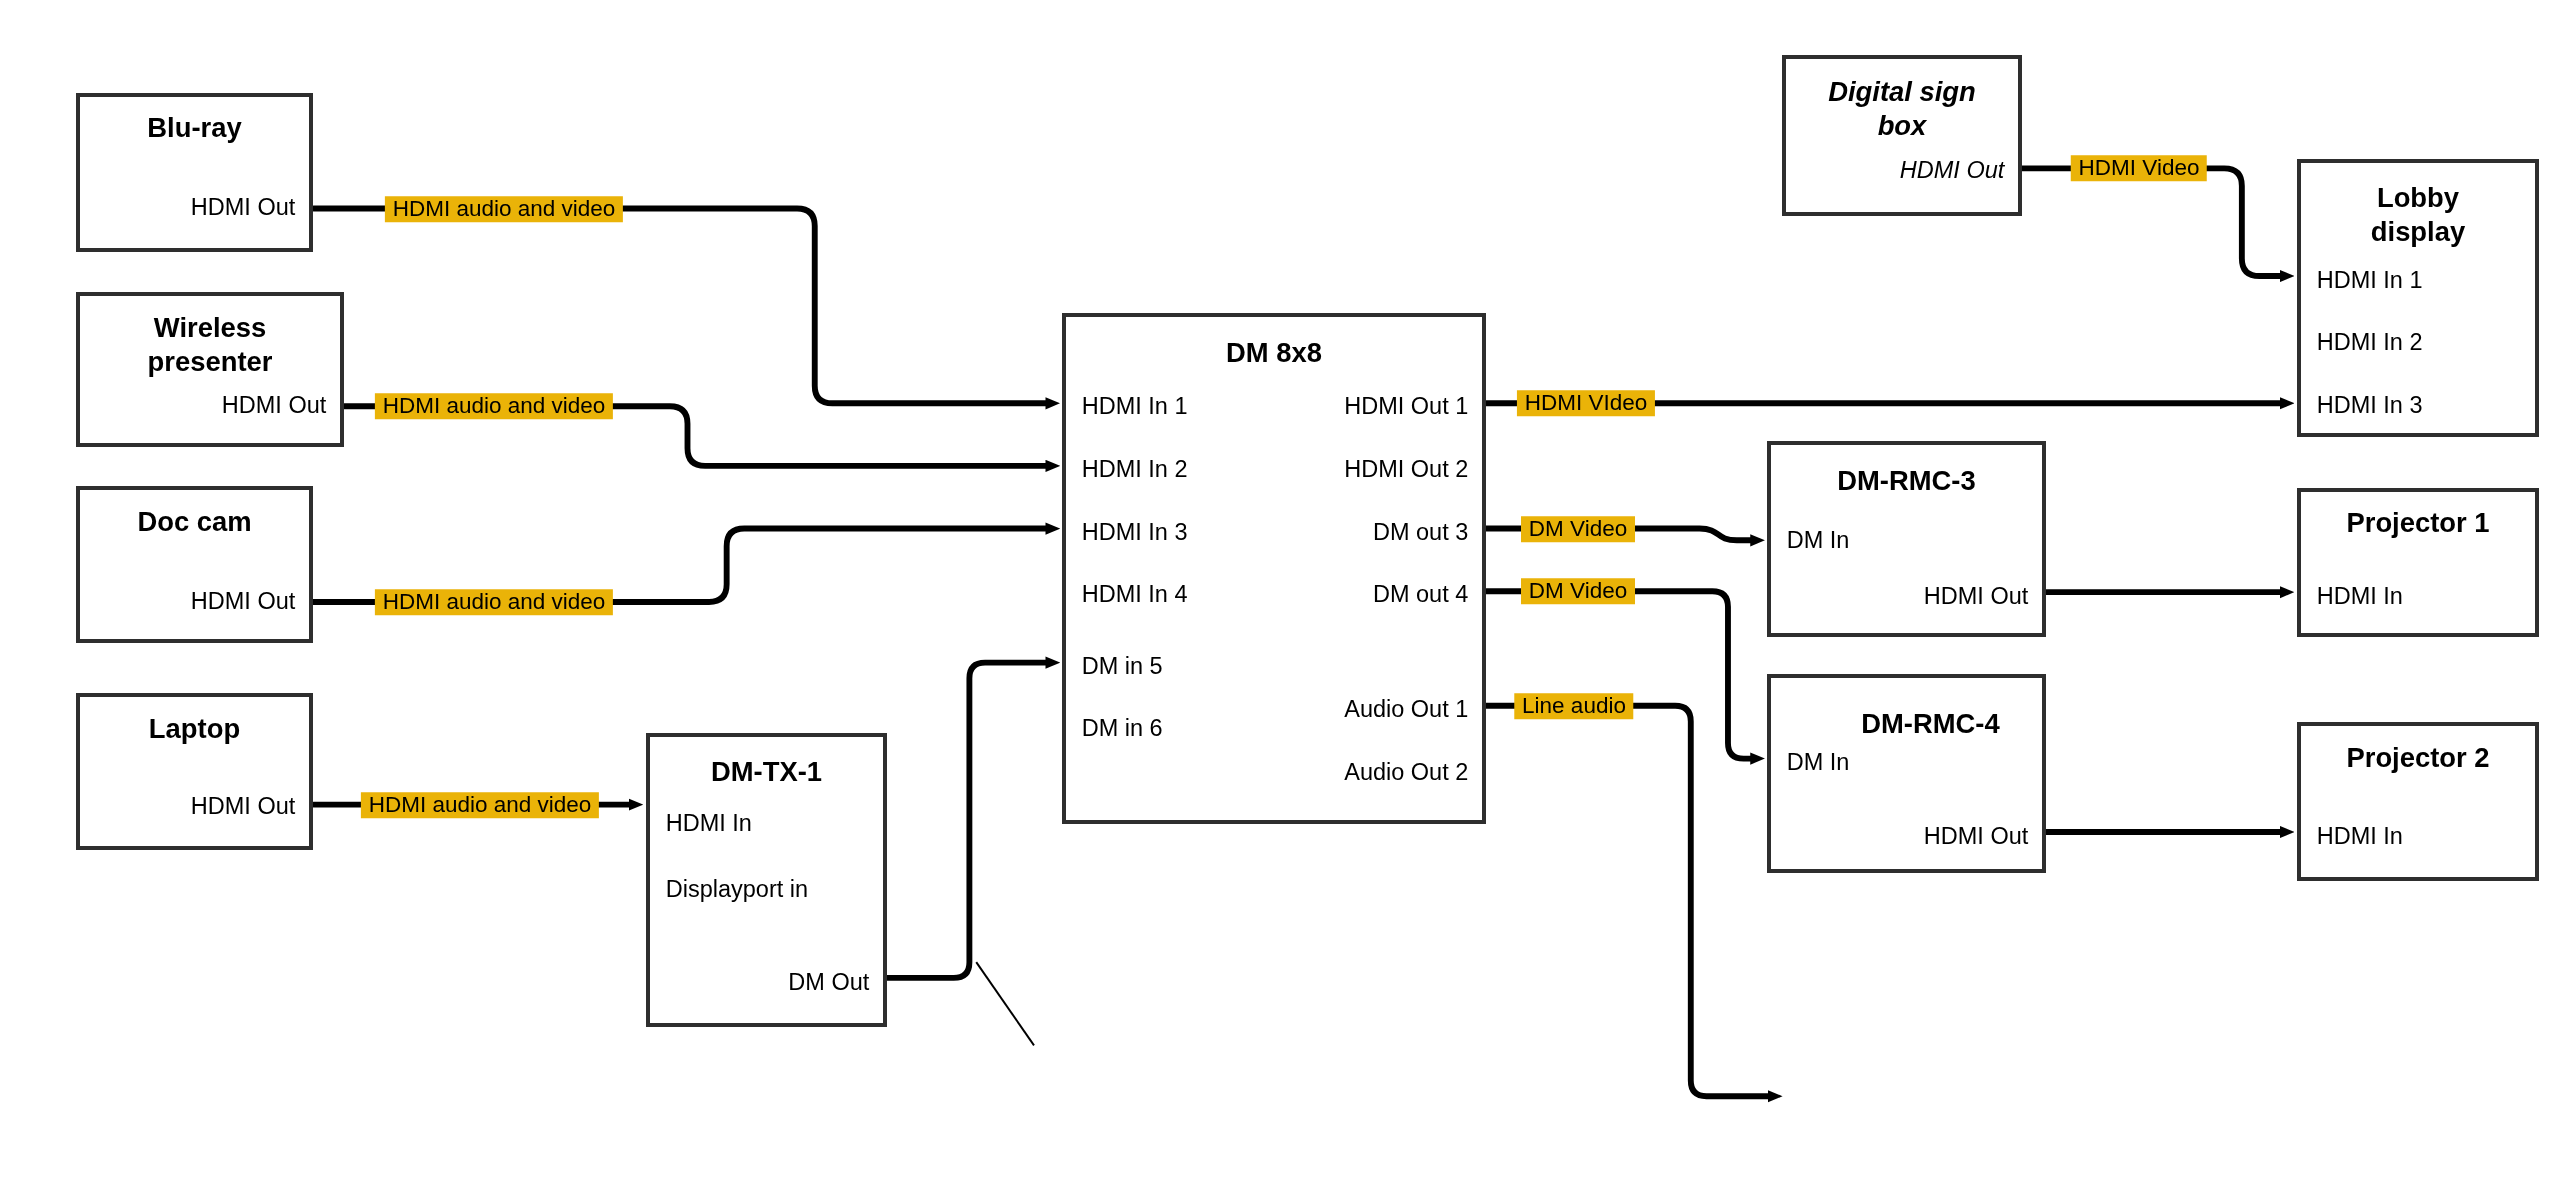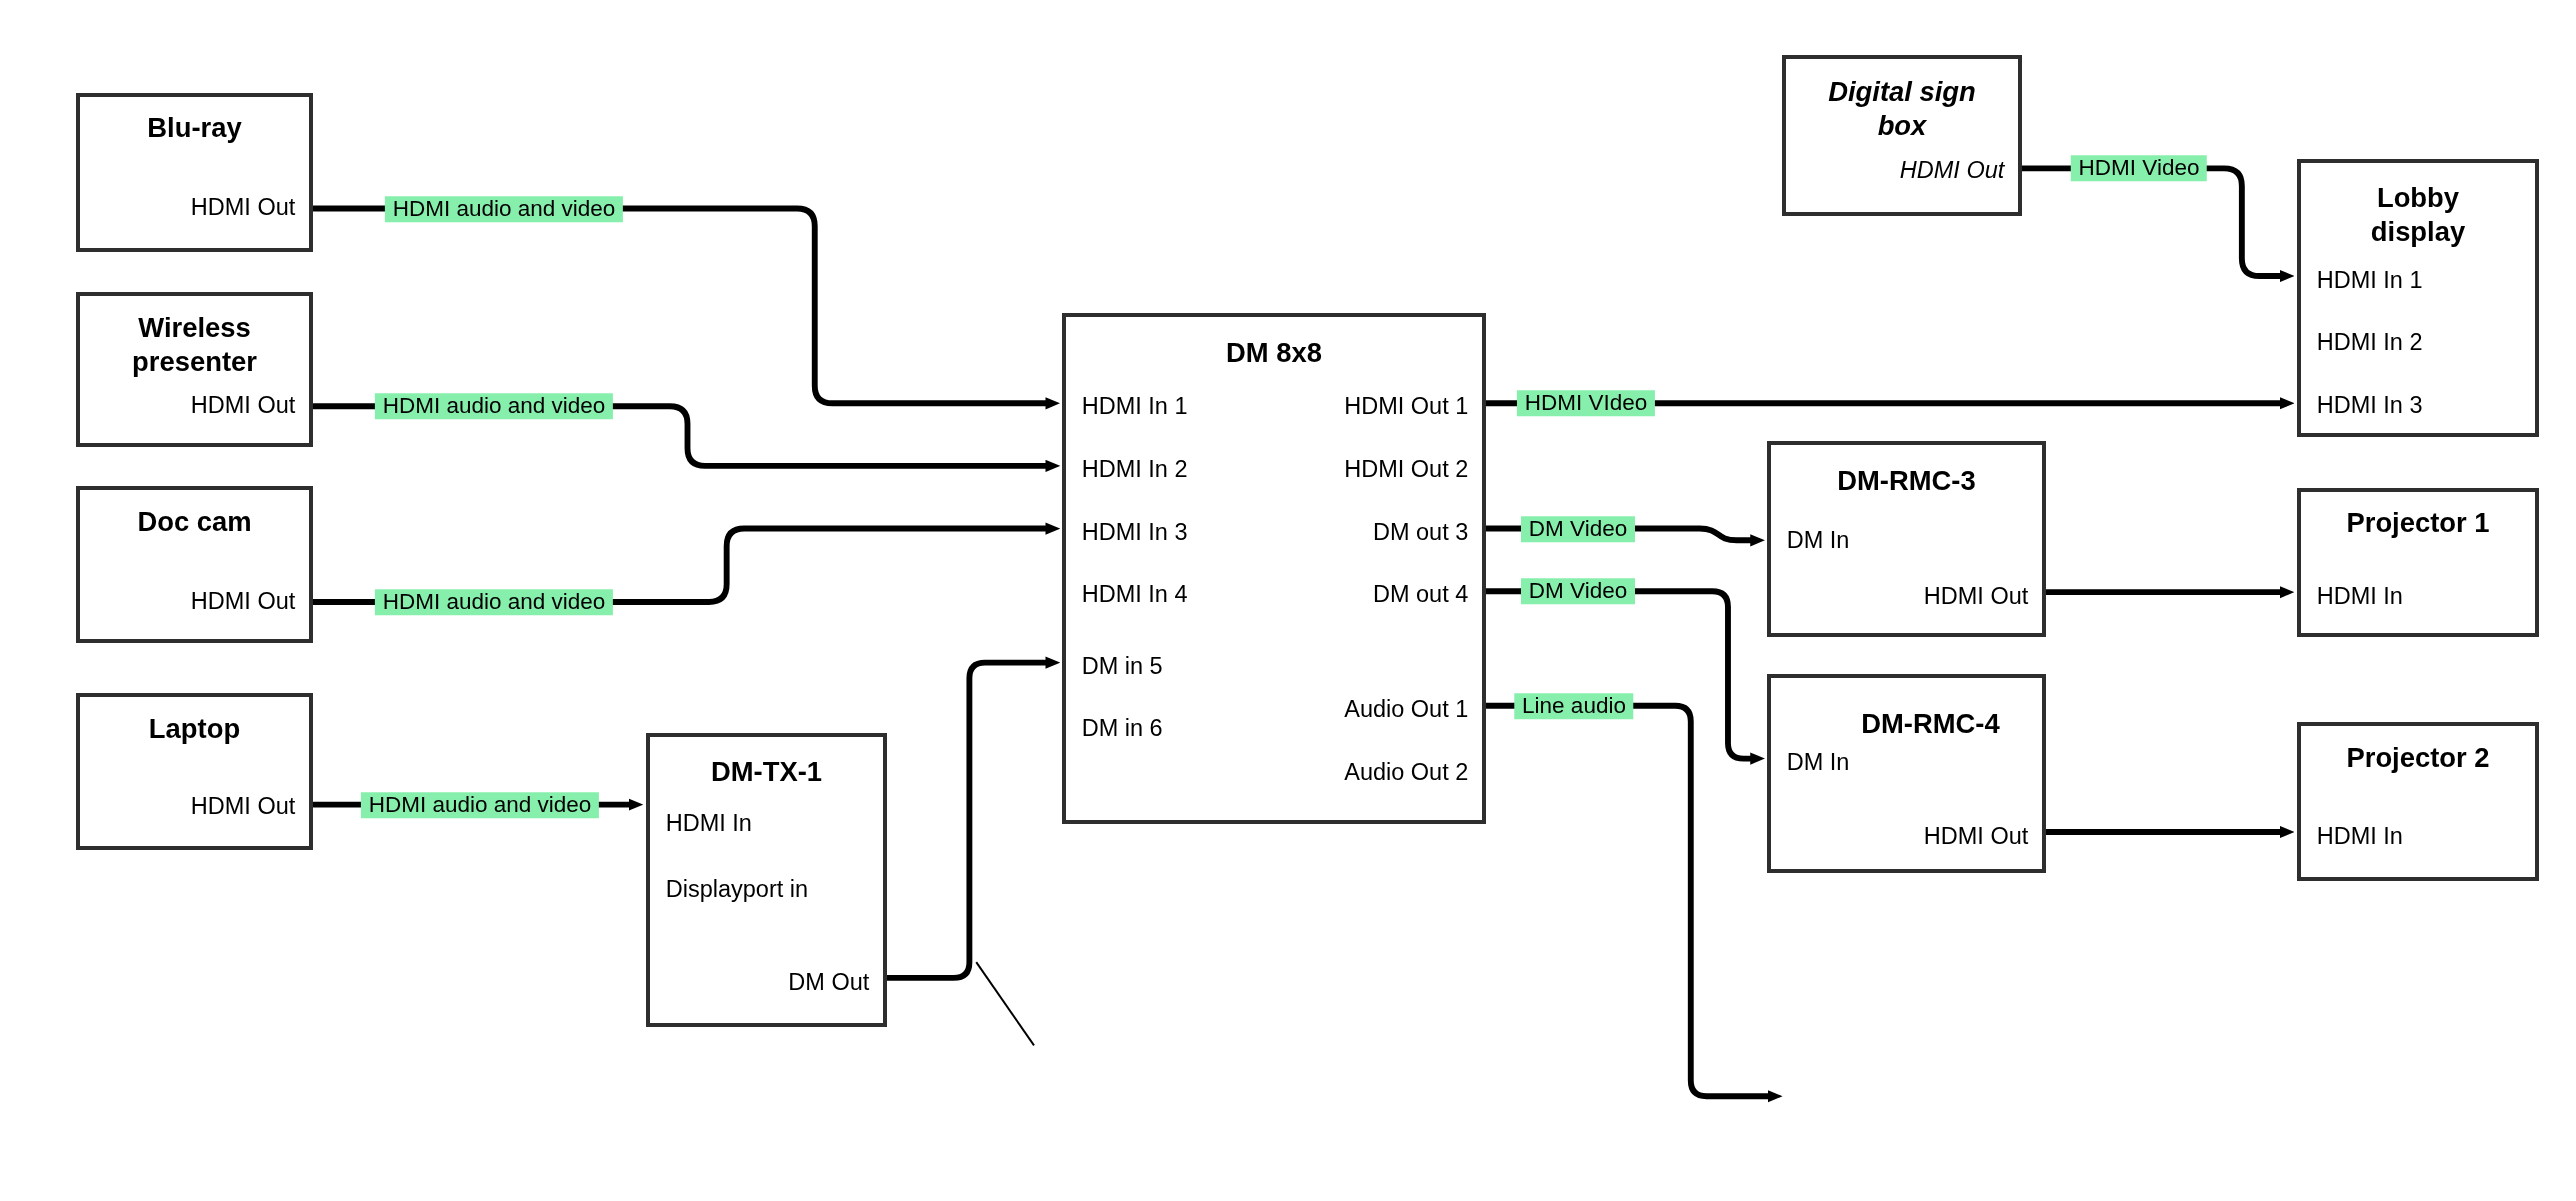--- a/index.html
+++ b/index.html
@@ -29,21 +29,21 @@
   .port{
     position:absolute;
     font-size:23.5px;line-height:25.5px;
     white-space:nowrap;
   }
   .port.pleft{left:15.7px;}
   .port.pright{right:13.7px;text-align:right;}
   .cable-label{
     position:absolute;
     transform:translate(-50%,-50%);
-    background:#86efac;
+    background:#eab308;
     padding:0 7.8px;
     font-size:22.5px;line-height:25.5px;
     white-space:nowrap;
     z-index:3;
   }
   .note{
     position:absolute;
     border:2px dashed #444444;
     background:#ffffff;
     box-sizing:border-box;
@@ -80,21 +80,21 @@
       <path d="M 2090 850 H 2330" marker-end="url(#arrow)"></path>
     </g>
     <path d="M 997 983 L 1056 1068" fill="none" stroke="#000000" stroke-width="2"></path>
   </svg>
 
   <div class="node" style="left:76px;top:93px;width:237px;height:159px;">
     <div class="title" style="top:15.7px;">Blu-ray</div>
     <div class="port pright" style="top:98px;">HDMI Out</div>
   </div>
 
-  <div class="node" style="left:76px;top:292px;width:237px;height:155px;">
+  <div class="node" style="left:76px;top:292px;width:268px;height:155px;">
     <div class="title" style="top:16.6px;">Wireless</div>
     <div class="title" style="top:51px;">presenter</div>
     <div class="port pright" style="top:97px;">HDMI Out</div>
   </div>
 
   <div class="node" style="left:76px;top:486px;width:237px;height:157px;">
     <div class="title" style="top:16.6px;">Doc cam</div>
     <div class="port pright" style="top:99px;">HDMI Out</div>
   </div>
 

